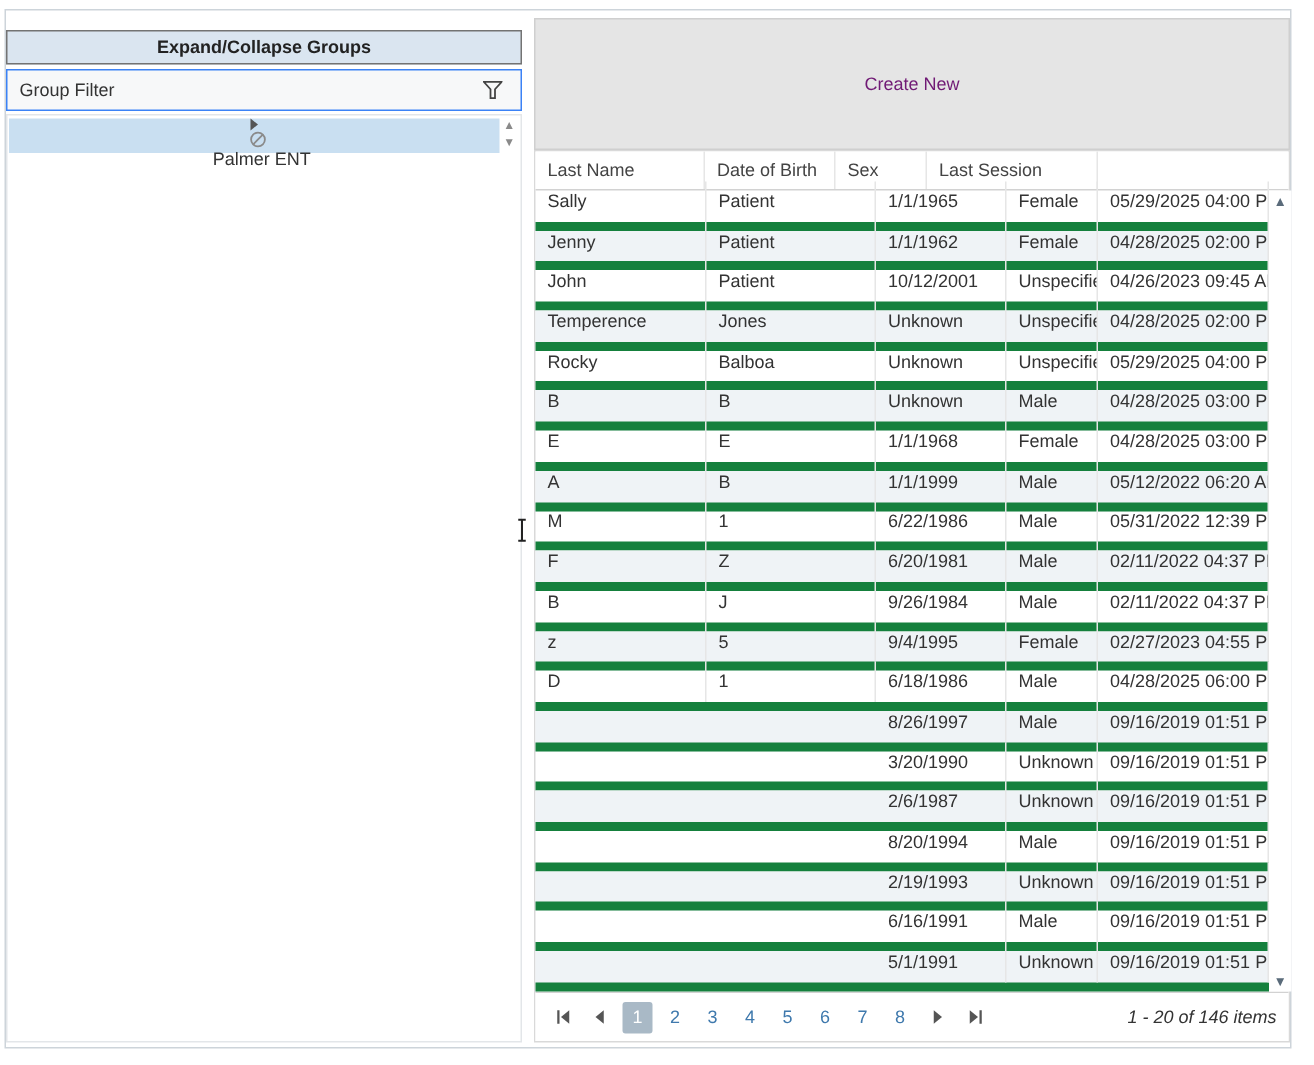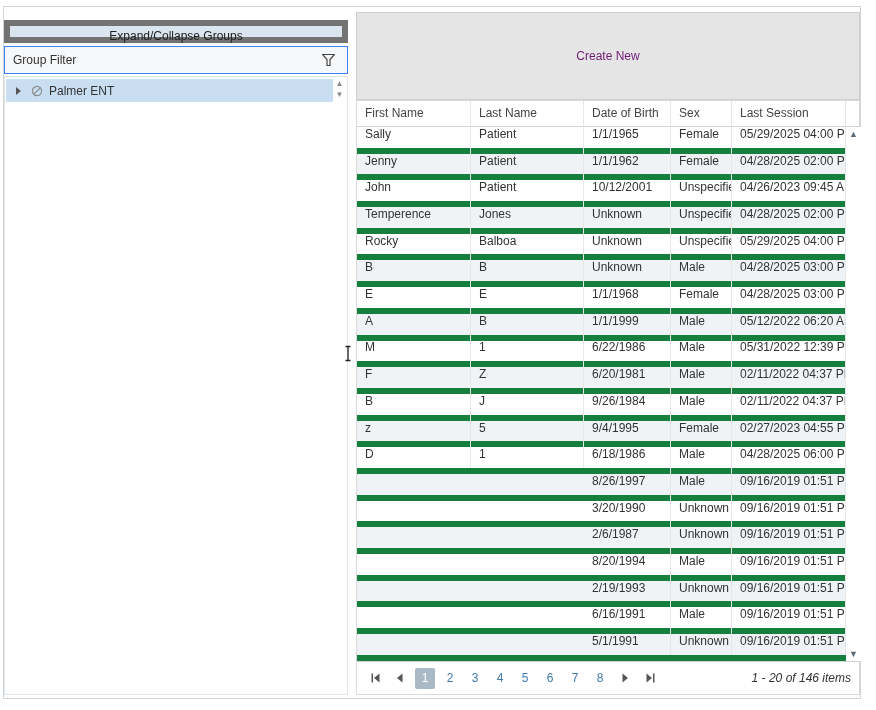--- a/index.html
+++ b/index.html
@@ -7,38 +7,38 @@
   body { position: relative; font-family: "Liberation Sans", sans-serif; font-size: 12px; color: #333; }
 
   .window {
     position: absolute; left: 3px; top: 6px; width: 858px; height: 693px;
     border: 1px solid #cdd4da; background: #fff;
   }
 
   
   .expand-collapse-btn {
     position: absolute; left: 0; top: 13px; width: 344px; height: 23px;
-    background: #dae5f0; border: 6px solid #737373;
-    text-align: center; line-height: 21px; color: #222; cursor: pointer;
+    background: #dae5f0; border: 1px solid #737373;
+    text-align: center; line-height: 21px; color: #222; cursor: pointer; font-weight: bold;
   }
   .group-filter-row {
     position: absolute; left: 0; top: 39px; width: 344px; height: 28px;
     background: #f7f8f9; border: 1px solid #3b82f6;
     display: flex; align-items: center; padding: 0 8px;
   }
   .group-filter-row .gf-label { flex: 1; color: #333; }
   .filter-btn { border: none; background: transparent; width: 22px; height: 20px; cursor: pointer;
     display: flex; align-items: center; justify-content: center; }
   .tree-panel {
     position: absolute; left: 0; top: 69px; width: 344px; height: 619px;
     background: #fff; border: 1px solid #e3e6e9;
   }
   .tree-item {
     position: absolute; left: 1px; top: 2px; right: 14px; height: 23px;
-    background: #c9dff1; display: flex; align-items: center; padding-left: 10px; cursor: pointer;
+    background: #c9dff1; display: flex; align-items: center; padding-left: 10px; cursor: pointer; flex-direction: column;
   }
   .tri-right {
     width: 0; height: 0; border-top: 4px solid transparent; border-bottom: 4px solid transparent;
     border-left: 5px solid #555; margin-right: 10px;
   }
   .tree-item .node-icon { margin-right: 6px; display: flex; }
   .tree-scroll { position: absolute; right: 1px; top: 1px; width: 13px; text-align: center; }
   .tree-scroll .arr { font-size: 8px; color: #8a8a8a; line-height: 11px; height: 11px; cursor: pointer; }
 
   
@@ -120,21 +120,20 @@
     <div class="tree-scroll">
       <div class="arr">▲</div>
       <div class="arr">▼</div>
     </div>
   </div>
 
   <div class="create-new-btn">Create New</div>
 
   <div class="grid">
     <div class="grid-header" id="grid-header">
-        <div class="grid-cell col0">First Name</div>
         <div class="grid-cell col1">Last Name</div>
         <div class="grid-cell col2">Date of Birth</div>
         <div class="grid-cell col3">Sex</div>
         <div class="grid-cell col4">Last Session</div>
       </div>
     <div class="grid-body">
       <div id="grid-rows">
           <div class="grid-row">
             <div class="grid-cell col0">Sally</div>
             <div class="grid-cell col1">Patient</div>

